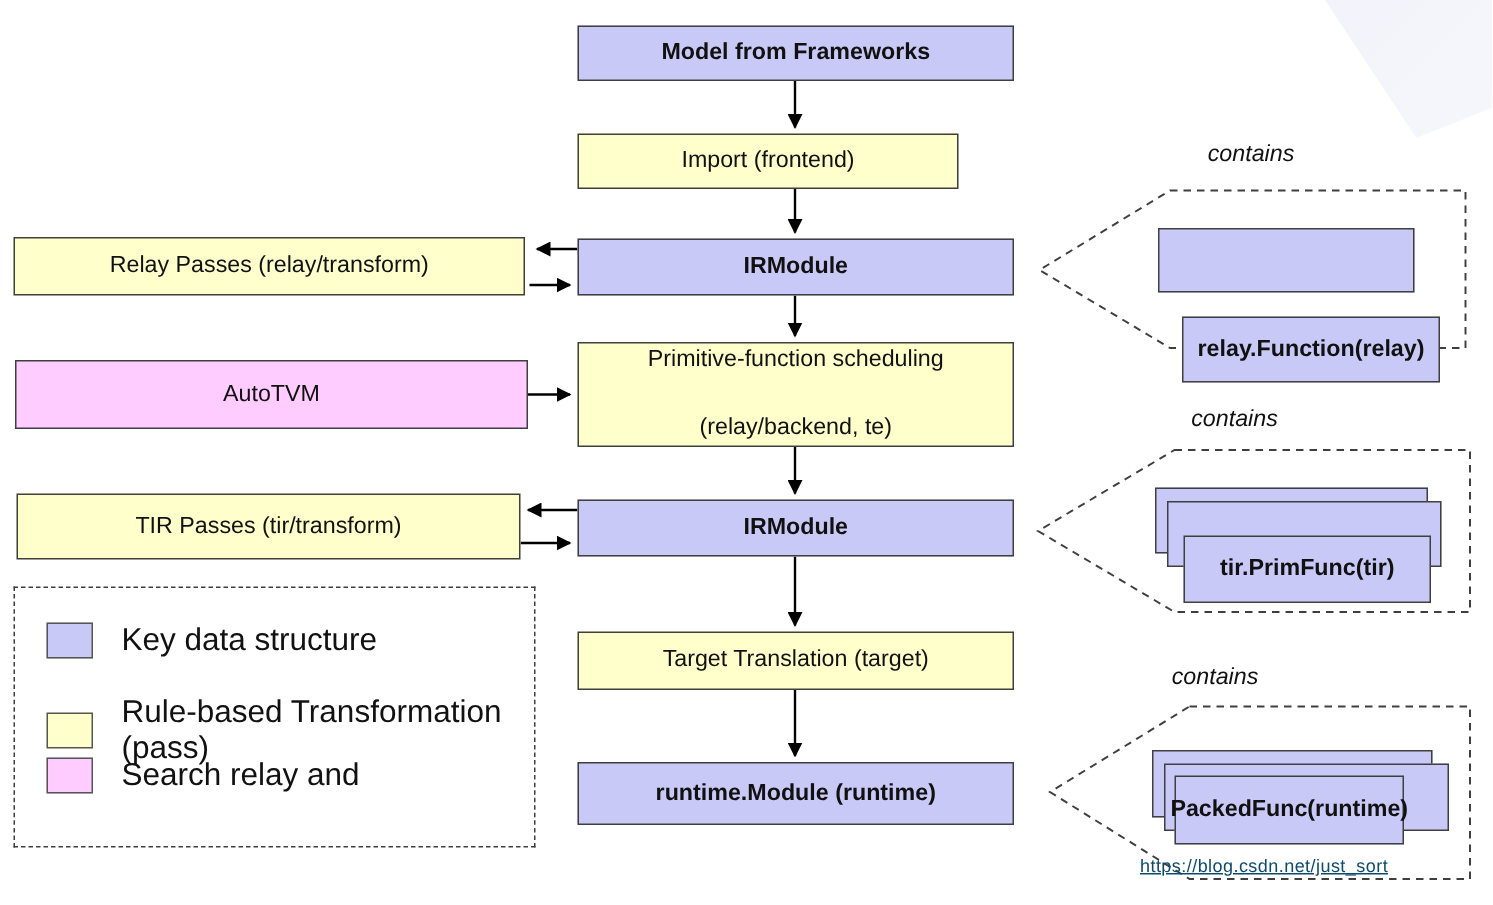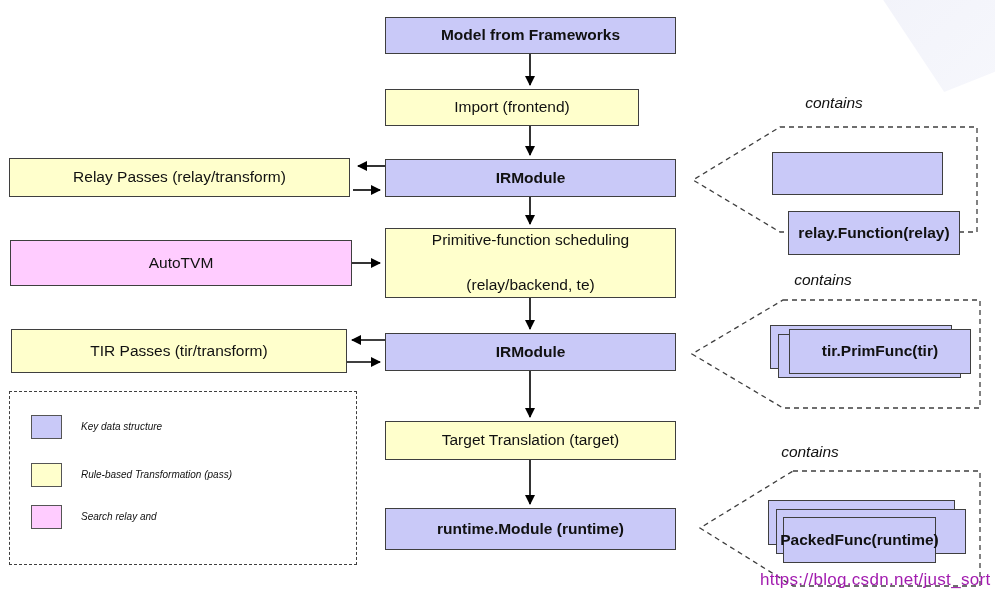--- a/index.html
+++ b/index.html
@@ -24,24 +24,24 @@
   svg.layer{position:absolute;left:0;top:0;z-index:1;}
   .contains-label{
     position:absolute;width:110px;text-align:center;font-size:15.5px;z-index:2;font-style:italic;
   }
   .legend{
     position:absolute;left:9px;top:391px;width:348px;height:174px;
     box-sizing:border-box;border:1.5px dashed #3f3f3f;z-index:2;background:transparent;
   }
   .legend-row{position:absolute;left:21px;display:flex;align-items:center;gap:19px;}
   .legend-swatch{width:31px;height:24px;box-sizing:border-box;border:1.4px solid #555;flex:none;}
-  .legend-label{font-size:10px;line-height:1.15;font-style:italic;}
+  .legend-label{font-size:21px;line-height:1.15;}
   .watermark{
     position:absolute;left:760px;top:570px;width:220px;z-index:3;
-    font-size:17px;color:#a21caf;letter-spacing:.3px;white-space:nowrap;
+    font-size:12px;color:#0c4a6e;letter-spacing:.3px;white-space:nowrap;text-decoration:underline;
   }
 </style>
 </head>
 <body>
 
 <div id="stage">
 
   <div class="corner-deco"></div>
 
   <svg class="layer" width="995" height="603" aria-hidden="true">
@@ -107,21 +107,21 @@
     </div>
   </div>
 
   <div class="contains-label" style="left:779px;top:94px;">contains</div>
   <div class="box purple stack" style="left:772px;top:152px;width:171px;height:43px;"></div>
   <div class="box purple stack" style="left:788px;top:163px;width:172px;height:44px;margin-top:48px;">relay.Function(relay)</div>
 
   <div class="contains-label" style="left:768px;top:271px;">contains</div>
   <div class="box purple stack" style="left:770px;top:325px;width:182px;height:44px;"></div>
   <div class="box purple stack" style="left:778px;top:334px;width:183px;height:44px;"></div>
-  <div class="box purple stack" style="left:789px;top:329px;width:182px;height:45px;">tir.PrimFunc(tir)</div>
+  <div class="box purple stack" style="left:789px;top:357px;width:165px;height:45px;">tir.PrimFunc(tir)</div>
 
   <div class="contains-label" style="left:755px;top:443px;">contains</div>
   <div class="box purple stack" style="left:768px;top:500px;width:187px;height:45px;"></div>
   <div class="box purple stack" style="left:776px;top:509px;width:190px;height:45px;"></div>
   <div class="box purple stack" style="left:783px;top:517px;width:153px;height:46px;">PackedFunc(runtime)</div>
 
   <div class="watermark">https://blog.csdn.net/just_sort</div>
 
 </div>
 

